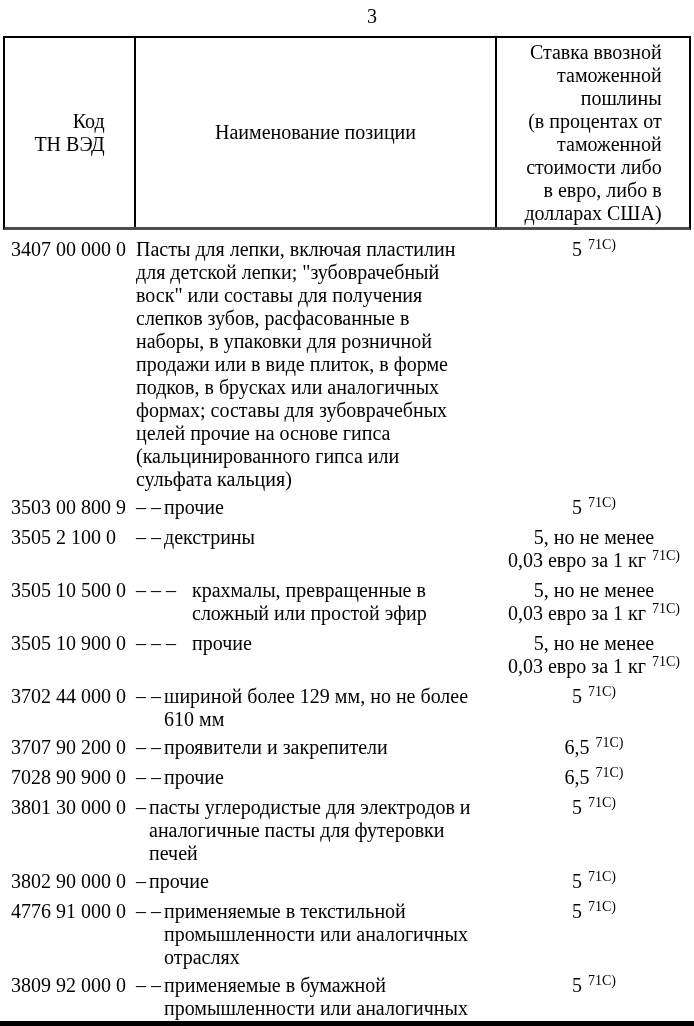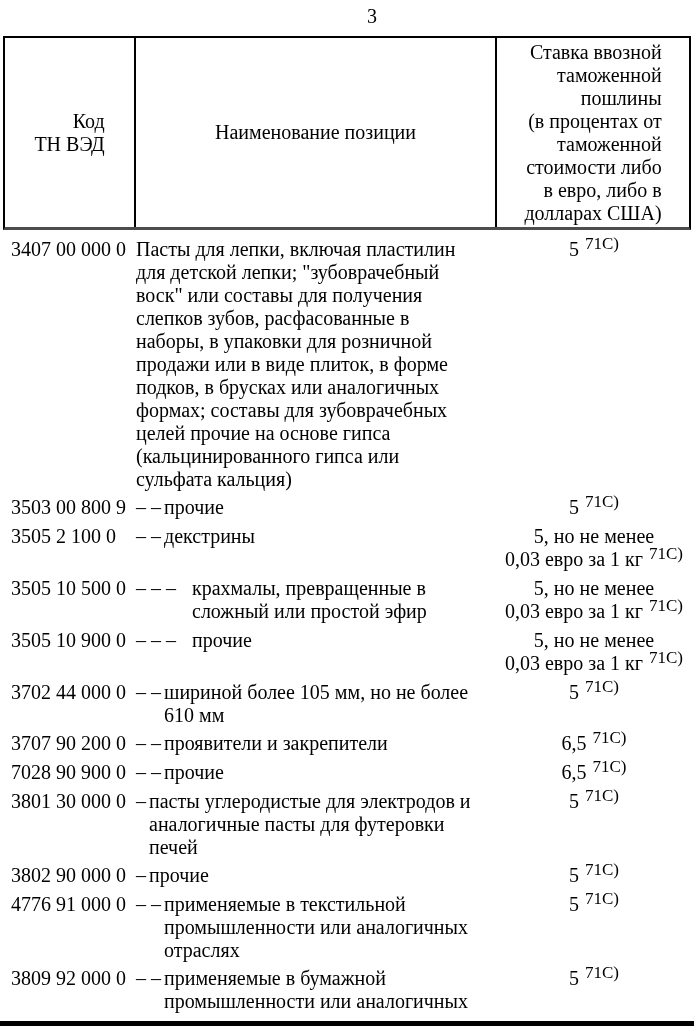--- a/index.html
+++ b/index.html
@@ -56,21 +56,21 @@
   .code-cell { padding-left: 8px; white-space: nowrap; }
   .name-cell { display: flex; align-items: flex-start; }
   .dash-prefix { flex-shrink: 0; white-space: pre; }
   .dash-1 { width: 13px; }
   .dash-2 { width: 28px; }
   .dash-3 { width: 56px; }
   .name-text { flex: 1; white-space: pre-line; padding-right: 4px; }
   .rate-cell { text-align: center; padding: 0 2px; }
   .rate-line { white-space: nowrap; }
   .sup {
-    font-size: 17px;
+    font-size: 14px;
     position: relative;
     top: -7px;
     margin-left: 6px;
   }
   .bottom-scan-bar {
     position: absolute;
     left: 0;
     bottom: 0;
     width: 100%;
     height: 5px;
@@ -167,21 +167,21 @@
     <div class="rate-cell">
             <div class="rate-line"><span>5, но не менее</span></div>
             <div class="rate-line"><span>0,03 евро за 1 кг</span><span class="sup">71С)</span></div>
           </div>
   </div>
 
   <div class="row">
     <div class="code-cell">3702 44 000 0</div>
     <div class="name-cell">
       <span class="dash-prefix dash-2">– –</span>
-      <div class="name-text">шириной более 105 мм, но не более
+      <div class="name-text">шириной более 129 мм, но не более
 610 мм</div>
     </div>
     <div class="rate-cell">
             <div class="rate-line"><span>5</span><span class="sup">71С)</span></div>
           </div>
   </div>
 
   <div class="row">
     <div class="code-cell">3707 90 200 0</div>
     <div class="name-cell">

